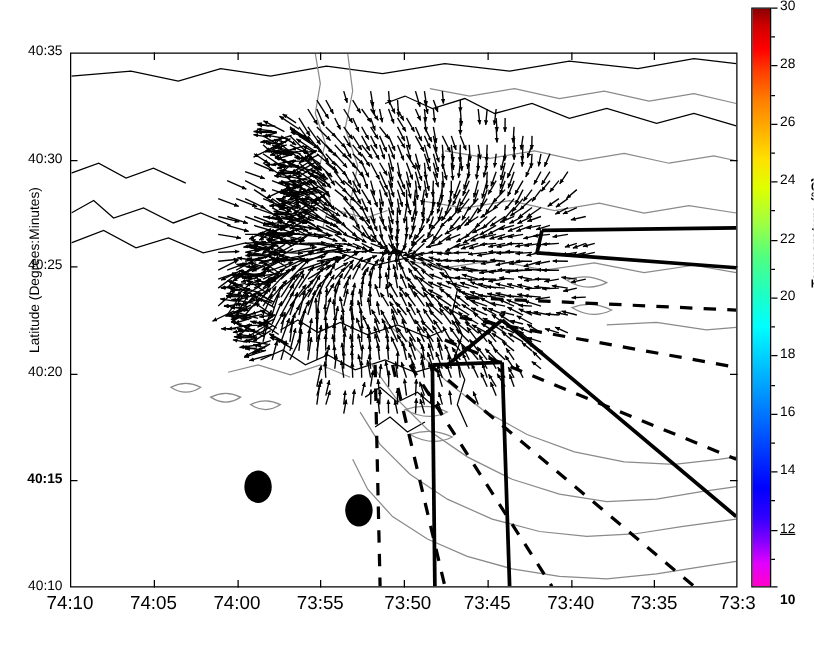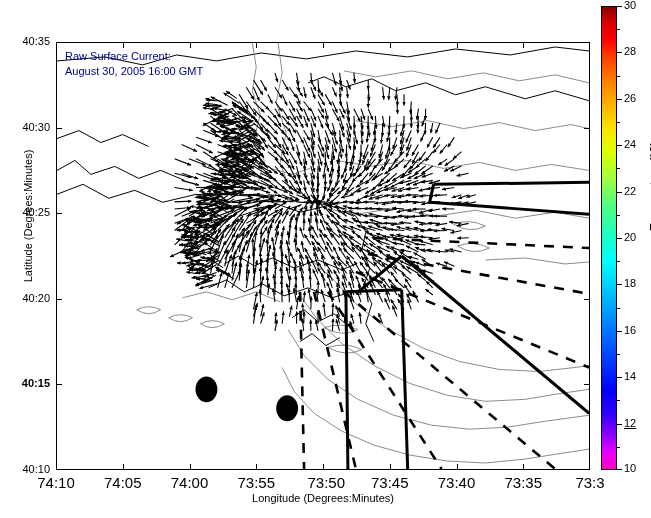--- a/index.html
+++ b/index.html
@@ -1534,24 +1534,20 @@
         <path d="M258,250 L300,428"></path>
         <path d="M244,250 L248,428"></path>
       </g>
 
       <g fill="#000000">
         <ellipse cx="150" cy="348" rx="11" ry="13"></ellipse>
         <ellipse cx="231" cy="367" rx="11" ry="13"></ellipse>
       </g>
     </svg>
 
-    <div id="raw-current-note">
-      <div>Raw Surface Current:</div>
-      <div>August 30, 2005 16:00 GMT</div>
-    </div>
 
   </div>
 
   <div id="xticks">
       <div class="tick-label-x" style="left: 56px;">74:10</div>
       <div class="tick-label-x" style="left: 122.75px;">74:05</div>
       <div style="position: absolute; width: 1px; height: 6px; background: rgb(0, 0, 0); left: 122.75px; top: 464px;"></div>
       <div style="position: absolute; width: 1px; height: 6px; background: rgb(0, 0, 0); left: 122.75px; top: 42px;"></div>
       <div class="tick-label-x" style="left: 189.5px;">74:00</div>
       <div style="position: absolute; width: 1px; height: 6px; background: rgb(0, 0, 0); left: 189.5px; top: 464px;"></div>
@@ -1566,21 +1562,20 @@
       <div style="position: absolute; width: 1px; height: 6px; background: rgb(0, 0, 0); left: 389.75px; top: 464px;"></div>
       <div style="position: absolute; width: 1px; height: 6px; background: rgb(0, 0, 0); left: 389.75px; top: 42px;"></div>
       <div class="tick-label-x" style="left: 456.5px;">73:40</div>
       <div style="position: absolute; width: 1px; height: 6px; background: rgb(0, 0, 0); left: 456.5px; top: 464px;"></div>
       <div style="position: absolute; width: 1px; height: 6px; background: rgb(0, 0, 0); left: 456.5px; top: 42px;"></div>
       <div class="tick-label-x" style="left: 523.25px;">73:35</div>
       <div style="position: absolute; width: 1px; height: 6px; background: rgb(0, 0, 0); left: 523.25px; top: 464px;"></div>
       <div style="position: absolute; width: 1px; height: 6px; background: rgb(0, 0, 0); left: 523.25px; top: 42px;"></div>
       <div class="tick-label-x" style="left: 590px;">73:3</div>
     </div>
-  <div id="xlabel">Longitude (Degrees:Minutes)</div>
 
   <div id="yticks">
       <div class="tick-label-y" style="top: 42px;">40:35</div>
       <div class="tick-label-y" style="top: 127.6px;">40:30</div>
       <div style="position: absolute; height: 1px; width: 6px; background: rgb(0, 0, 0); top: 127.6px; left: 56px;"></div>
       <div style="position: absolute; height: 1px; width: 6px; background: rgb(0, 0, 0); top: 127.6px; left: 584px;"></div>
       <div class="tick-label-y" style="top: 213.2px;">40:25</div>
       <div style="position: absolute; height: 1px; width: 6px; background: rgb(0, 0, 0); top: 213.2px; left: 56px;"></div>
       <div style="position: absolute; height: 1px; width: 6px; background: rgb(0, 0, 0); top: 213.2px; left: 584px;"></div>
       <div class="tick-label-y" style="top: 298.8px;">40:20</div>
@@ -1620,18 +1615,18 @@
         <div class="cb-tick" style="top: 324.8px;"></div>
         <div class="cb-label" style="top: 324.8px;">16</div>
         <div class="cb-minortick" style="top: 348px;"></div>
         <div class="cb-tick" style="top: 371.2px;"></div>
         <div class="cb-label" style="top: 371.2px;">14</div>
         <div class="cb-minortick" style="top: 394.4px;"></div>
         <div class="cb-tick" style="top: 417.6px;"></div>
         <div class="cb-label" style="top: 417.6px; text-decoration: underline;">12</div>
         <div class="cb-minortick" style="top: 440.8px;"></div>
         <div class="cb-tick" style="top: 463px;"></div>
-        <div class="cb-label" style="top: 463px;">10</div>
+        <div class="cb-label" style="top: 475px; font-weight: bold;">10</div>
       </div>
   </div>
   <div id="cb-title">Temperature (°C)</div>
 
 </div>
 
 </body></html>

